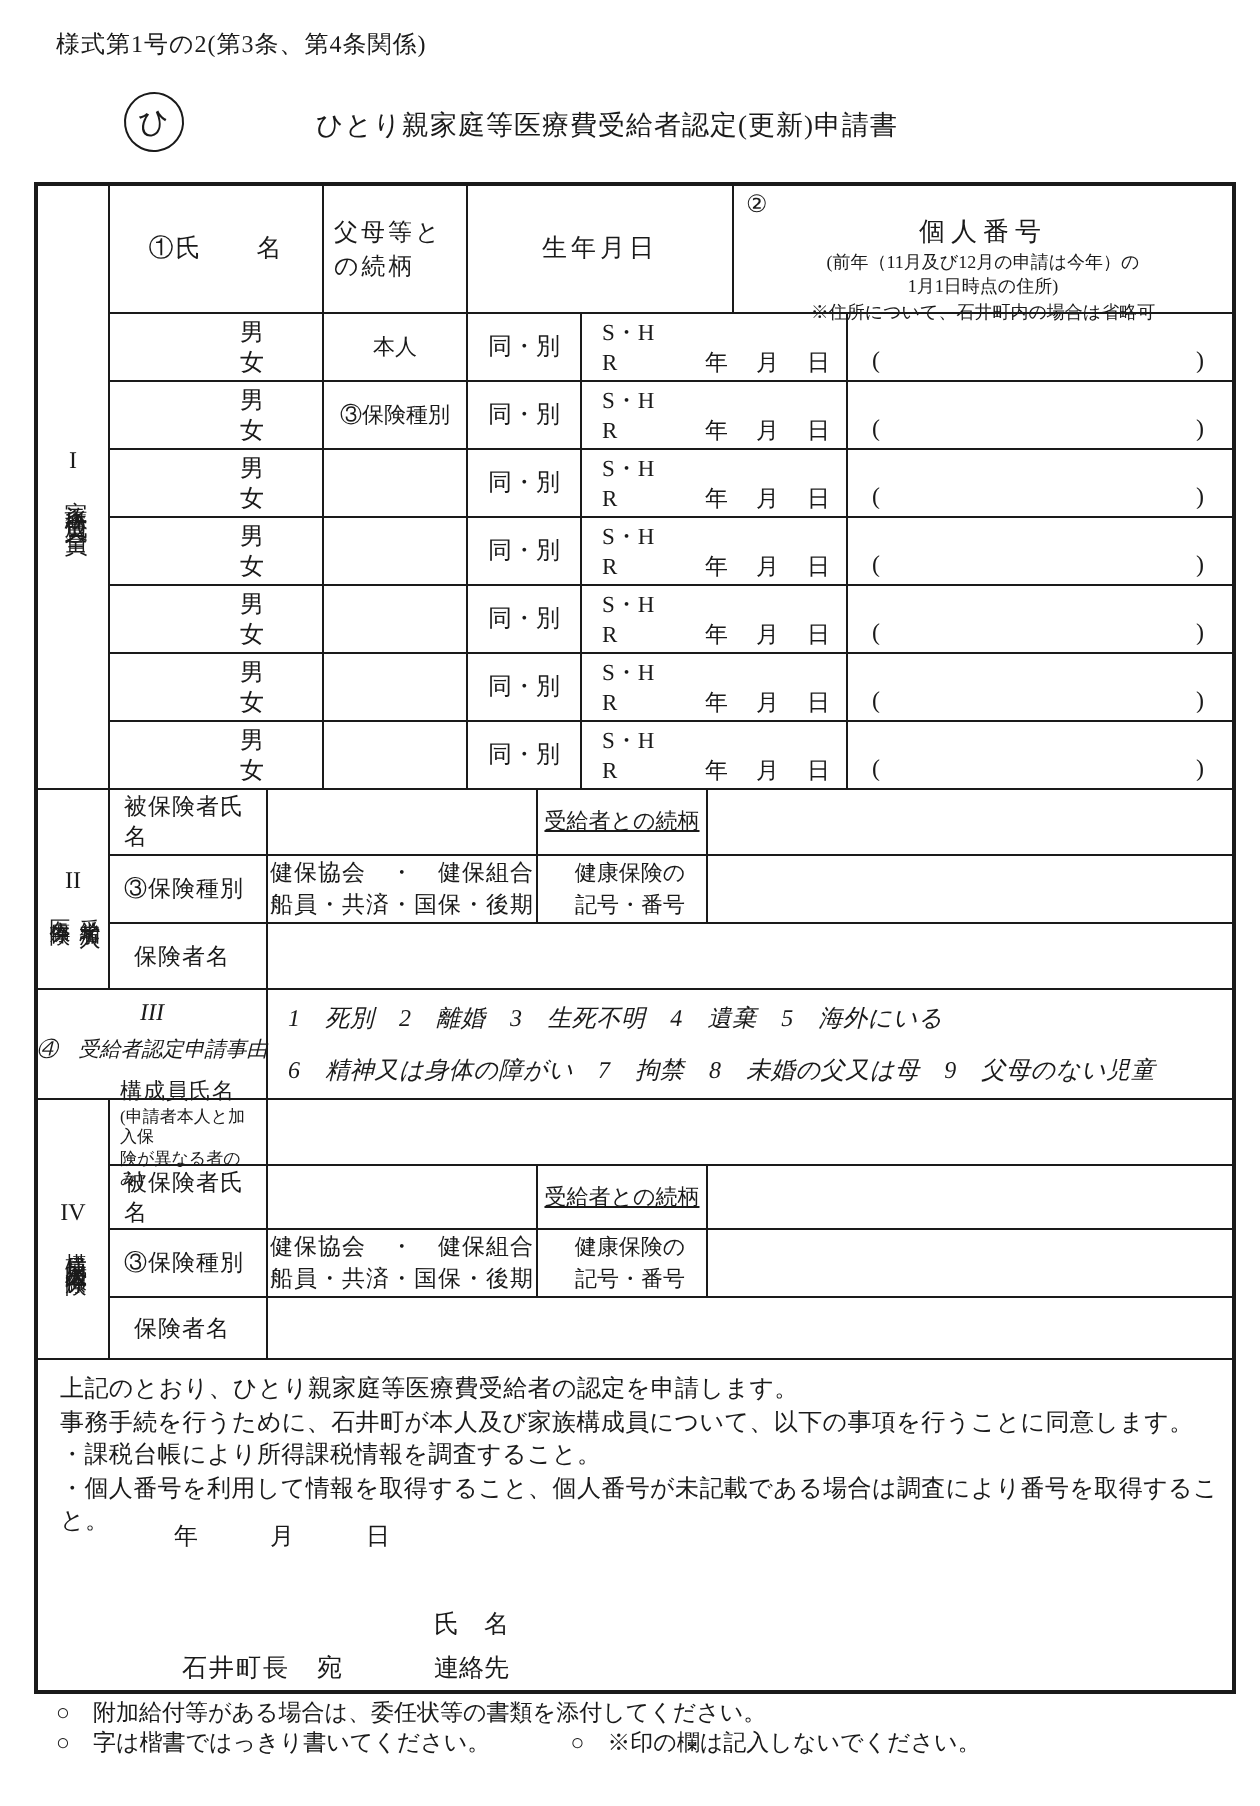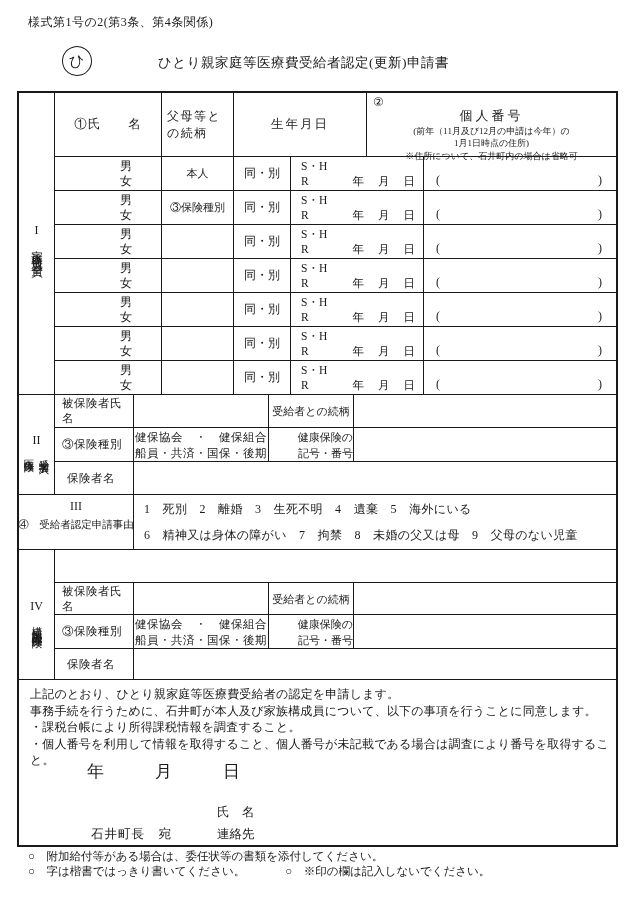--- a/index.html
+++ b/index.html
@@ -48,35 +48,35 @@
               padding:2px 8px 3px 10px;font-size:11.5px;}
   .birth-l2{display:flex;align-items:baseline;}
   .birth-l2 .sp{flex:1;}
   .birth-l2 .u{margin-left:14px;}
   .cell-num{position:relative;font-size:12px;}
   .cell-num .po{position:absolute;left:12px;bottom:2px;}
   .cell-num .pc{position:absolute;right:14px;bottom:2px;}
   
   .lab79{width:79px;font-size:11.5px;padding-left:7px;letter-spacing:.5px;}
   .val135{width:135px;flex-direction:column;line-height:16px;font-size:11.5px;letter-spacing:.5px;}
-  .lab85{width:85px;font-size:11px;flex-direction:column;align-items:flex-end;padding-left:8px;line-height:16px;}
-  .lab85.ctr{align-items:center;padding-left:0;flex-direction:row;}
+  .lab85{width:85px;font-size:11px;flex-direction:column;align-items:center;padding-left:8px;line-height:16px;}
+  .lab85.ctr{align-items:center;padding-left:0;flex-direction:row;text-decoration:underline;}
   .memcell{width:79px;flex-direction:column;align-items:flex-start;justify-content:center;padding:1px 3px 1px 5px;}
   .memcell .mt{font-size:11px;letter-spacing:.5px;}
   .memcell .mn{font-size:8.5px;line-height:10.5px;letter-spacing:0;}
   
   .s3left{width:115px;flex-direction:column;padding-top:4px;justify-content:flex-start;}
   .s3left .nm{font-size:12px;margin-bottom:4px;}
   .s3left .lb{font-size:10.5px;white-space:nowrap;}
   .s3right{flex-direction:column;align-items:flex-start;padding-left:10px;justify-content:center;}
   .s3right div{font-size:12px;line-height:26px;letter-spacing:.3px;white-space:nowrap;text-align:center;}
   
   #decl{position:relative;height:165px;padding-left:16px;}
   #decl .para{position:absolute;top:6px;left:11px;right:4px;font-size:12px;line-height:16.5px;letter-spacing:.2px;}
-  #decl .dline{position:absolute;top:80px;left:68px;font-size:17px;}
+  #decl .dline{position:absolute;top:80px;left:68px;font-size:12px;}
   #decl .aline{position:absolute;top:101px;left:168px;font-size:12.5px;}
   #decl .nline{position:absolute;top:124px;left:198px;font-size:12.5px;}
   #decl .addr{position:absolute;top:146px;left:72px;font-size:12.5px;letter-spacing:1px;}
   #decl .cont{position:absolute;top:146px;left:198px;font-size:12.5px;}
   
   #foot1{top:849px;left:28px;font-size:11.5px;}
   #foot2{top:864px;left:28px;font-size:11.5px;display:flex;}
   #foot2 .n3{margin-left:40px;}
 </style>
 </head>
@@ -297,39 +297,44 @@
           <div class="c fl"></div>
         </div>
         <div class="row" style="height:33px;">
           <div class="c lab79 left" style="padding-left:12px;">保険者名</div>
           <div class="c fl"></div>
         </div>
       </div>
     </div>
 
     <div class="sec">
-      <div class="row" style="height:55px;flex:1;">
+      <div class="row" style="height:55px;flex:1;font-style:italic;">
         <div class="c s3left">
           <div class="nm">III</div>
           <div class="lb">④　受給者認定申請事由</div>
         </div>
         <div class="c fl s3right">
           <div>1　死別　2　離婚　3　生死不明　4　遺棄　5　海外にいる</div>
           <div>6　精神又は身体の障がい　7　拘禁　8　未婚の父又は母　9　父母のない児童</div>
         </div>
       </div>
     </div>
 
     <div class="sec">
       <div class="seclabel" style="height:130px;">
         <div class="numeral">IV</div>
         <div class="vtext" style="font-size:11px;letter-spacing:1.5px;">構成員加入医療保険</div>
       </div>
       <div class="secbody">
         <div class="row" style="height:33px;">
+          <div class="c memcell">
+            <div class="mt">構成員氏名</div>
+            <div class="mn">(申請者本人と加入保</div>
+            <div class="mn">険が異なる者のみ)</div>
+          </div>
           <div class="c fl"></div>
         </div>
         <div class="row" style="height:32px;">
           <div class="c lab79 left">被保険者氏名</div>
           <div class="c" style="width:135px;"></div>
           <div class="c lab85 ctr">受給者との続柄</div>
           <div class="c fl"></div>
         </div>
         <div class="row" style="height:34px;">
           <div class="c lab79 left">③保険種別</div>

